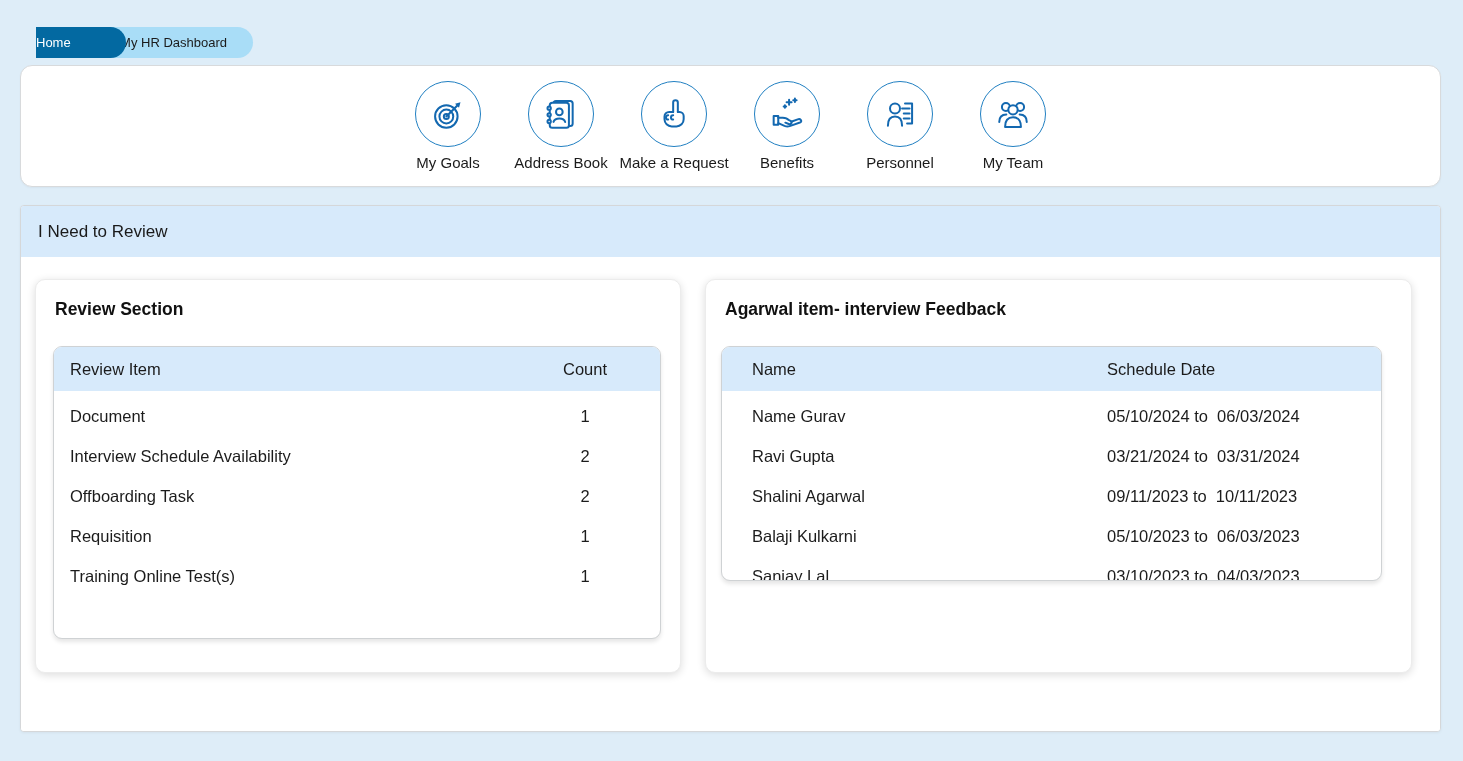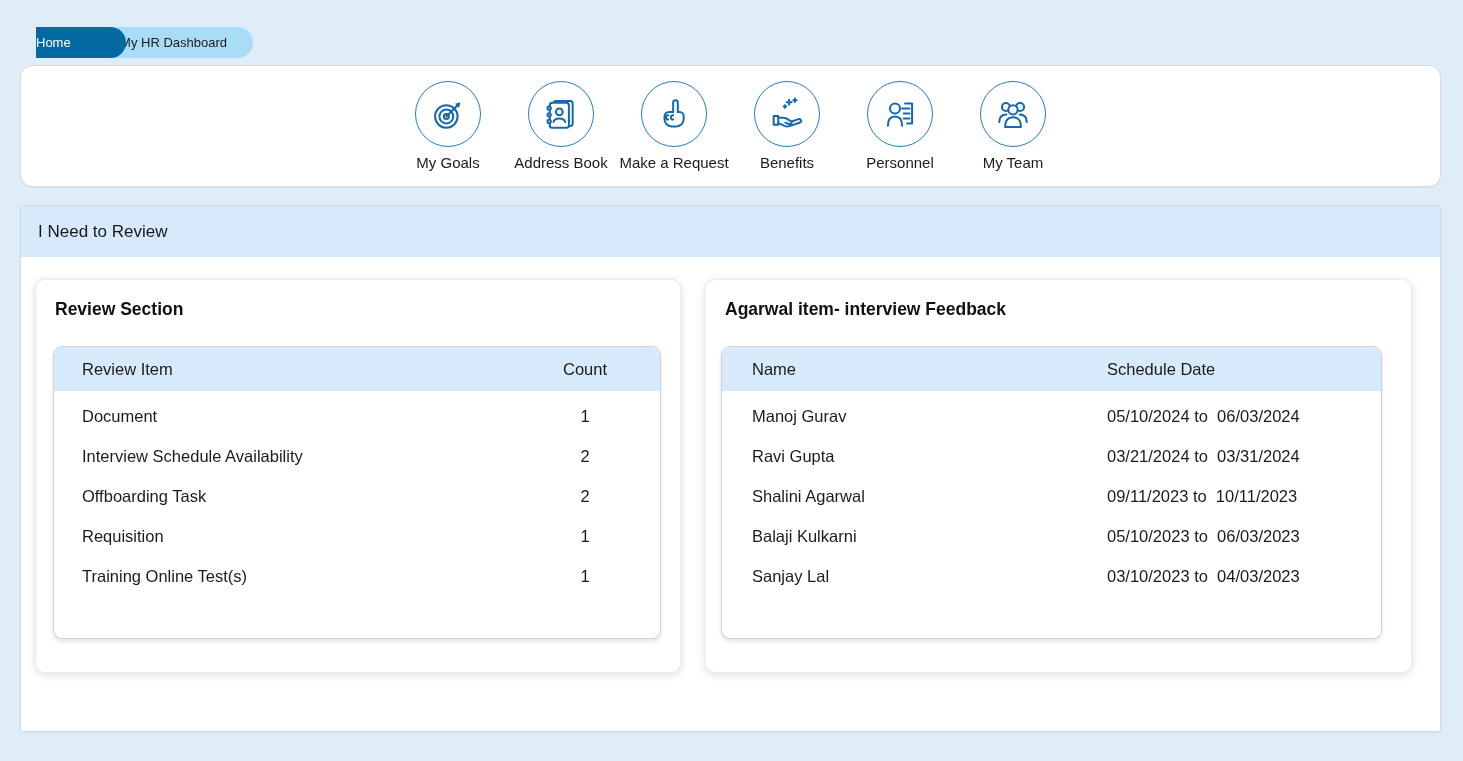--- a/index.html
+++ b/index.html
@@ -59,30 +59,30 @@
   .card-left  { left:14px;  width:646px; }
   .card-right { left:684px; width:707px; }
   .card-title { position:absolute; left:19px; top:19px; font-size:17.5px; font-weight:700; color:#111; }
 
   .tablebox {
     position:absolute; top:66px; background:#fff;
     border:1px solid #cfd2d4; border-radius:9px; overflow:hidden;
     box-shadow:0 3px 4px rgba(0,0,0,0.10);
   }
   .card-left  .tablebox { left:17px; width:608px; height:293px; }
-  .card-right .tablebox { left:15px; width:661px; height:293px; }
+  .card-right .tablebox { left:15px; width:661px; height:235px; }
 
   .thead {
     height:44px; background:#d7eafb; display:grid; align-items:center;
     font-size:16.5px; color:#1b1b1b;
   }
   .trow { height:40px; display:grid; align-items:center; font-size:16.5px; color:#1c1c1c; cursor:pointer; }
   .rows { padding-top:5px; }
 
-  .grid-left  { grid-template-columns:1fr 140px; padding-left:28px; }
+  .grid-left  { grid-template-columns:1fr 140px; padding-left:16px; }
   .grid-right { grid-template-columns:355px 1fr; padding-left:30px; }
   .cell-count { text-align:center; padding-right:10px; }
   .cell-date  { white-space:pre; }
 </style>
 </head>
 <body>
 
 <div class="tabbar">
   <div class="tab tab-dashboard">
     <span>My HR Dashboard</span>
@@ -218,21 +218,21 @@
 
     <div class="card card-right">
       <div class="card-title">Agarwal item- interview Feedback</div>
       <div class="tablebox">
         <div class="thead grid-right">
           <span>Name</span>
           <span>Schedule Date</span>
         </div>
         <div class="rows">
           <div class="trow grid-right">
-            <span>Manoj Gurav</span>
+            <span>Name Gurav</span>
             <span class="cell-date">05/10/2024 to  06/03/2024</span>
           </div>
           <div class="trow grid-right">
             <span>Ravi Gupta</span>
             <span class="cell-date">03/21/2024 to  03/31/2024</span>
           </div>
           <div class="trow grid-right">
             <span>Shalini Agarwal</span>
             <span class="cell-date">09/11/2023 to  10/11/2023</span>
           </div>

